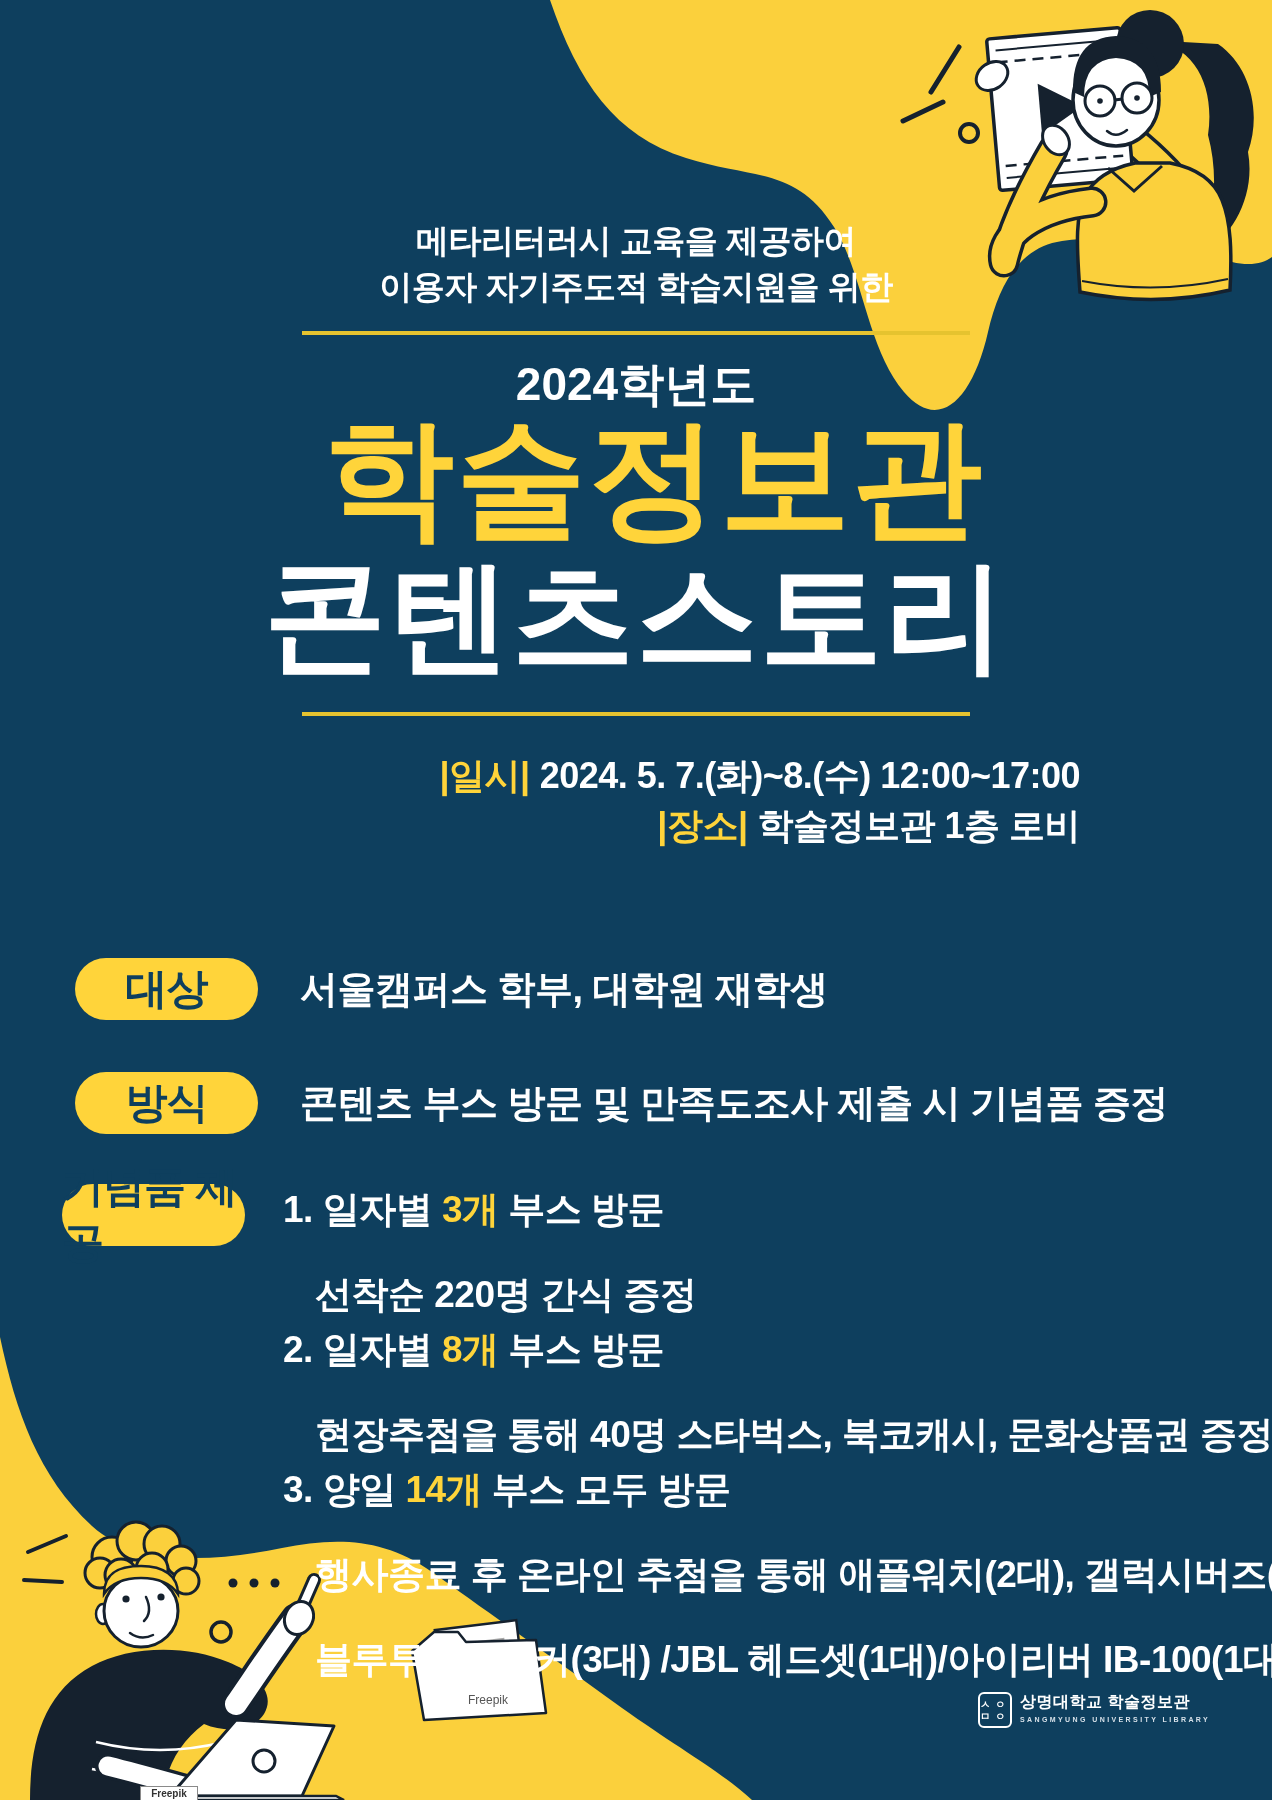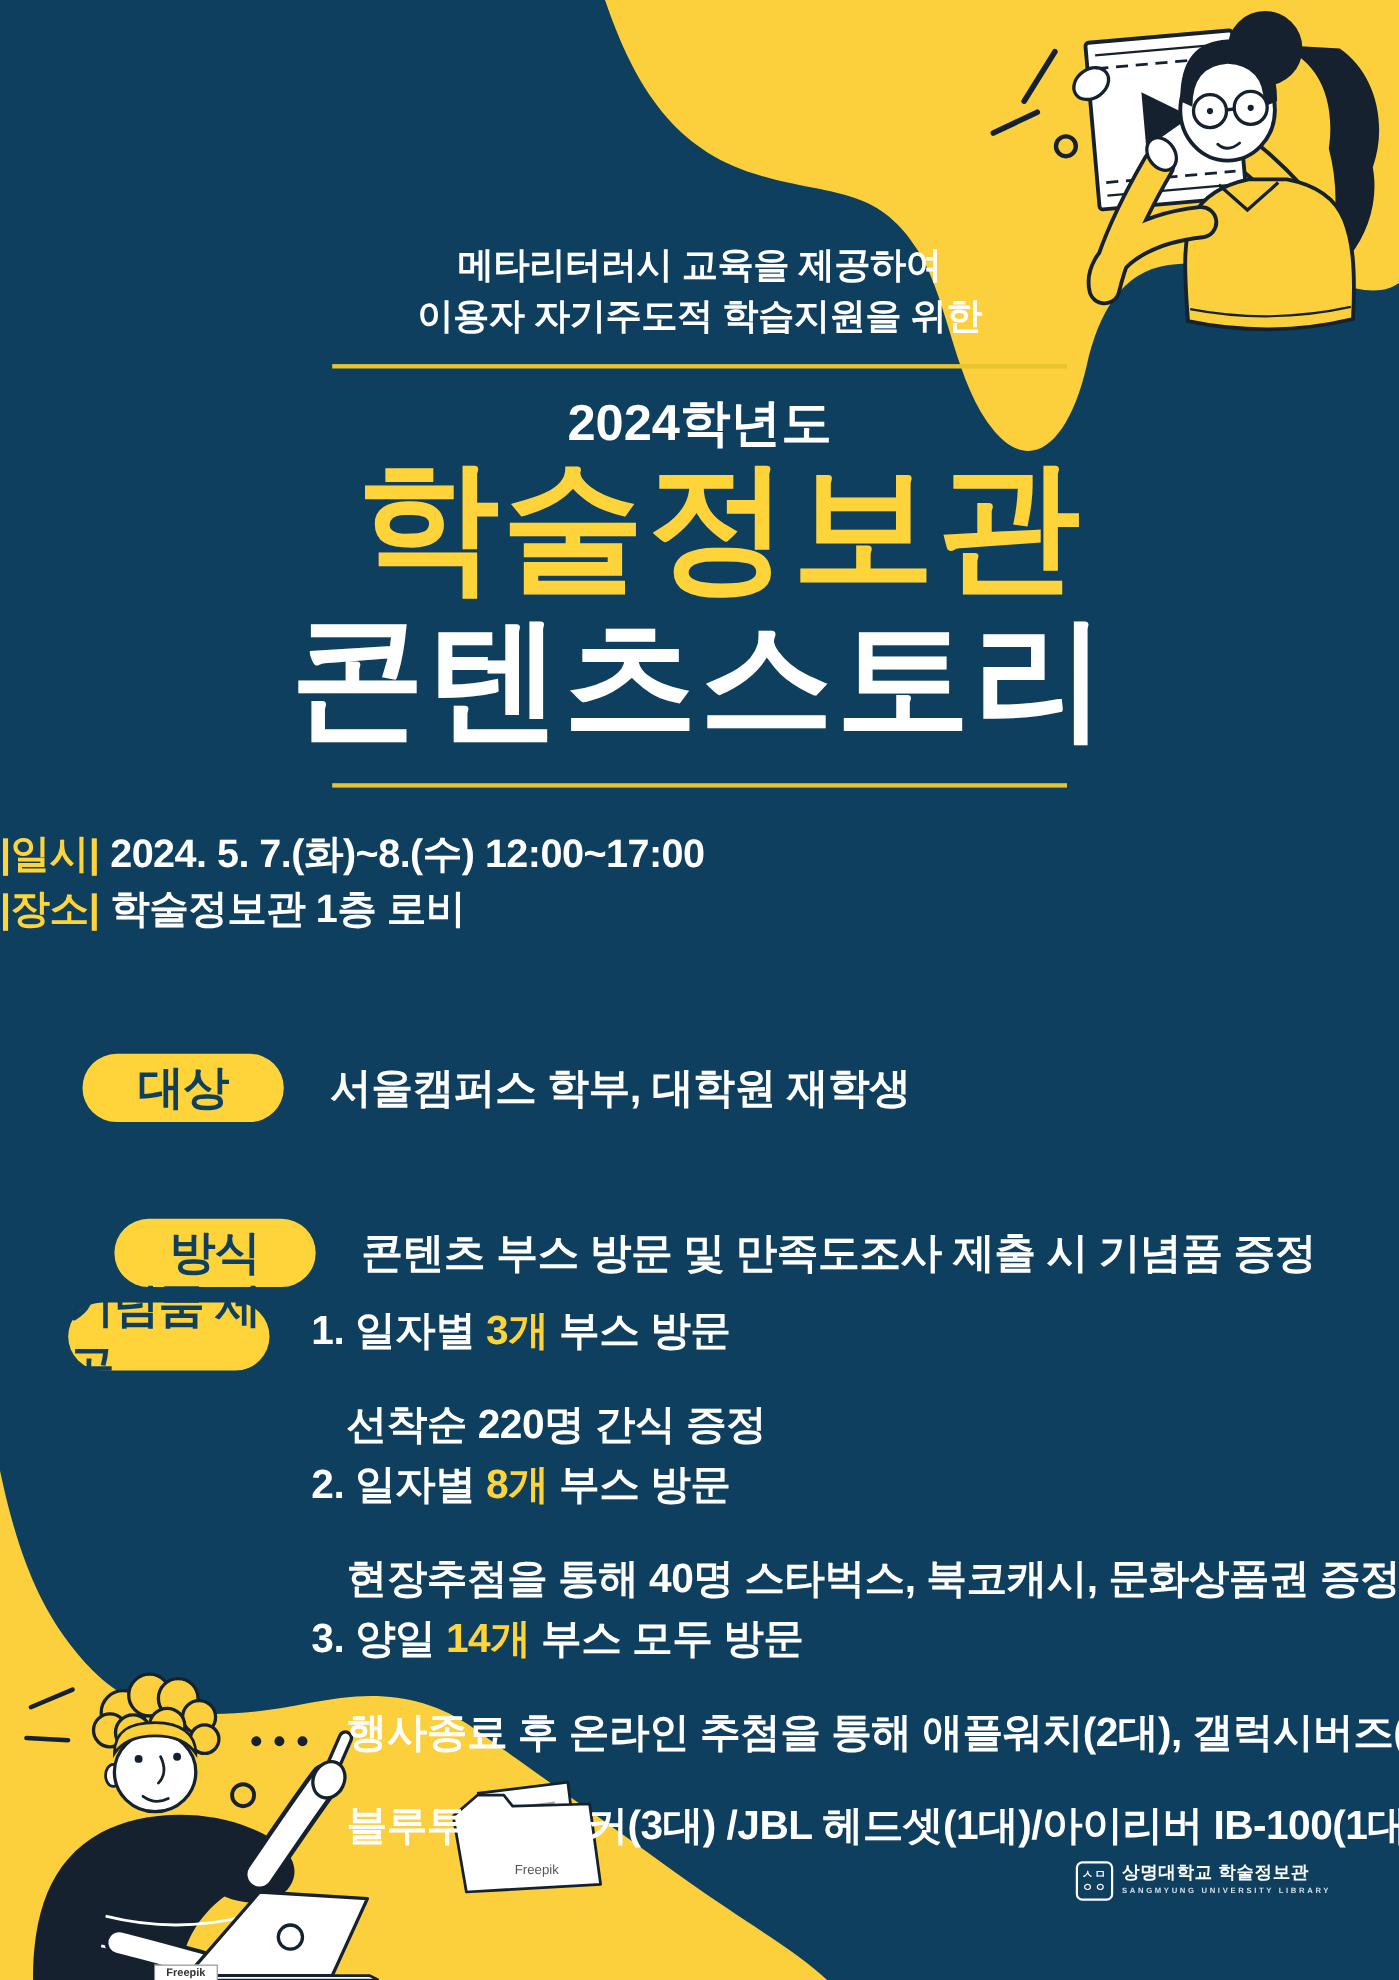--- a/index.html
+++ b/index.html
@@ -32,53 +32,53 @@
   }
   .title1{
     position:absolute;left:0;top:408px;width:1272px;text-align:center;
     color:var(--yellow);font-size:130px;line-height:140px;font-weight:800;letter-spacing:2px;margin-left:18px;
   }
   .title2{
     position:absolute;left:0;top:550px;width:1272px;text-align:center;
     color:#ffffff;font-size:122px;line-height:132px;font-weight:800;letter-spacing:2px;
   }
   .inforow{
-    position:absolute;left:0;width:1080px;text-align:left;
+    position:absolute;left:0;width:1080px;text-align:right;
     font-size:36px;font-weight:700;color:#fff;letter-spacing:-0.5px;
   }
   .r1{top:752px;}
   .r2{top:802px;}
   .ylabel{color:var(--yellow);font-weight:800;margin-right:10px;}
   .row{
     position:absolute;left:75px;width:1150px;height:62px;
     display:flex;align-items:center;
   }
   .row-target{top:958px;}
-  .row-method{top:1108px;justify-content:center;}
+  .row-method{top:1072px;}
   .pill{
     width:183px;height:62px;border-radius:32px;background:var(--yellow);
     color:var(--navy);font-size:42px;font-weight:800;
     display:flex;align-items:center;justify-content:center;flex:0 0 auto;
     letter-spacing:-1px;
   }
   .rowtext{margin-left:42px;color:#fff;font-size:38px;font-weight:600;letter-spacing:-0.5px;white-space:nowrap;}
   .pill-gift{position:absolute;left:62px;top:1184px;}
   .giftlist{
     position:absolute;left:283px;top:1182px;width:960px;
     color:#fff;font-size:37px;font-weight:600;letter-spacing:-0.5px;
   }
   .gl{height:55px;line-height:55px;white-space:nowrap;}
   .gl.sub{padding-left:32px;margin-top:30px;}
   .hl{color:var(--yellow);font-weight:700;}
   .footer-logo{
     position:absolute;left:978px;top:1692px;display:flex;align-items:flex-start;
   }
   .mark{
     width:30px;height:32px;border:2.5px solid #fff;border-radius:6px;
-    display:flex;flex-direction:column;align-items:center;justify-content:center;
+    display:flex;flex-direction:row;align-items:center;justify-content:center;
     color:#fff;font-size:10.5px;font-weight:700;line-height:12px;letter-spacing:1px;
     flex:0 0 auto;
   }
   .ltxt{margin-left:8px;}
   .lname{color:#fff;font-size:16px;font-weight:800;letter-spacing:0.5px;white-space:nowrap;}
   .lsub{color:#d7e1e9;font-size:7px;font-weight:700;letter-spacing:2.4px;margin-top:3px;white-space:nowrap;}
   .wm{
     position:absolute;left:140px;top:1786px;width:56px;height:14px;
     background:#fff;border:1px solid #8a8a8a;color:#333;
     font-size:10px;line-height:13px;text-align:center;font-weight:600;

